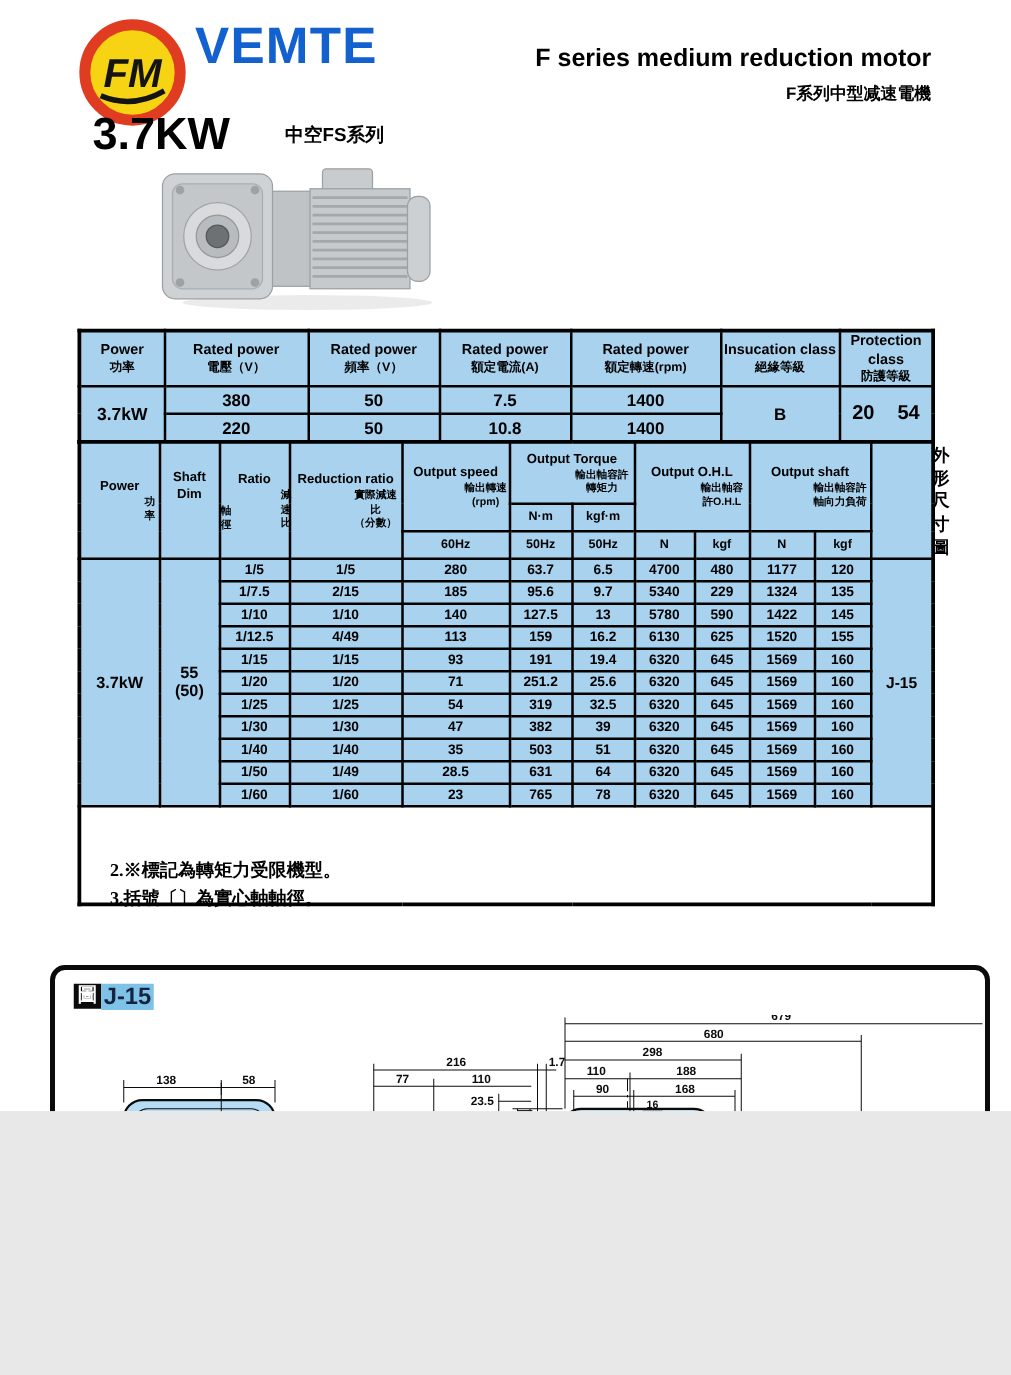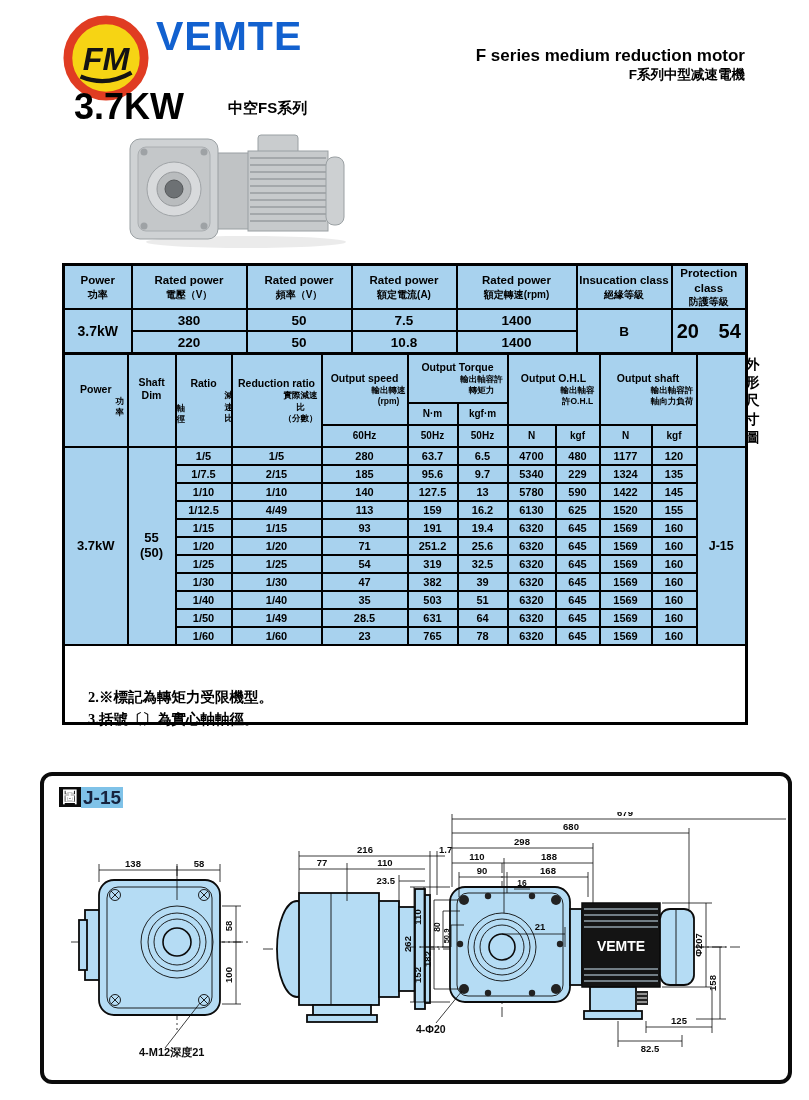--- a/index.html
+++ b/index.html
@@ -1,41 +1,41 @@
 <!DOCTYPE html>
 <html><head>
 <meta charset="utf-8">
 <style>
   html,body{margin:0;padding:0;background:#e8e8e8;}
-  .page{position:relative;width:809px;height:1100px;background:#fff;margin:0 auto;overflow:hidden;
+  .page{position:relative;width:809px;height:889px;background:#fff;margin:0 auto;overflow:hidden;
         font-family:"Liberation Sans","DejaVu Sans",sans-serif;color:#000;}
 
   
   .logo{position:absolute;left:62px;top:14px;width:88px;height:88px;}
   .brand{position:absolute;left:156px;top:16px;font-size:41px;font-weight:bold;letter-spacing:1px;
          color:#1261cf;font-style:normal;line-height:1;}
   .brand-sub{position:absolute;left:158px;top:58px;font-size:25px;font-weight:bold;color:#1d6fd6;line-height:1.1;}
-  .series-en{position:absolute;right:64px;top:46px;font-size:17px;font-weight:bold;text-align:right;}
+  .series-en{position:absolute;right:64px;top:36px;font-size:20px;font-weight:bold;text-align:right;}
   .series-cn{position:absolute;right:64px;top:66px;font-size:13.5px;font-weight:bold;text-align:right;margin-left:32px;}
   .big-power{position:absolute;left:74px;top:86px;font-size:36px;font-weight:bold;}
   .series-tag{position:absolute;left:228px;top:99px;font-size:15px;font-weight:bold;}
 
   .photo{position:absolute;left:128px;top:131px;width:236px;height:118px;}
 
   
   table{border-collapse:collapse;table-layout:fixed;position:absolute;left:62px;border:3px solid #000;}
   .t1{top:263px;width:683px;}
   .t2{top:352px;width:683px;}
   th,td{border:2px solid #000;background:#a8d2ee;text-align:center;vertical-align:middle;padding:0;}
   th .en{font-size:11.5px;font-weight:bold;line-height:1.25;}
   th .cn{font-size:10px;font-weight:bold;line-height:1.3;}
   .t1 th{height:42px;}
   .t1 td.val{font-size:13.5px;font-weight:bold;height:20px;}
   .t1 td.pow{font-size:14px;font-weight:bold;}
-  .t1 td.prot{font-size:20px;font-weight:bold;word-spacing:14px;}
+  .t1 td.prot{font-size:16px;font-weight:bold;word-spacing:14px;}
   .t2 th{height:26px;}
   .t2 th .en{font-size:10.5px;}
   .t2 th .cn{font-size:8.5px;margin-left:48px;}
   .t2 th.sub{height:15px;font-size:10px;font-weight:bold;}
   .t2 td{font-size:11px;font-weight:bold;height:16px;}
   .t2 td.power-cell{font-size:13px;}
   .t2 td.shaft-cell{font-size:13px;line-height:1.15;}
   .t2 td.fig-cell{font-size:12.5px;}
   .t2 tr.empty-band td{background:#fff;height:76px;}
 

